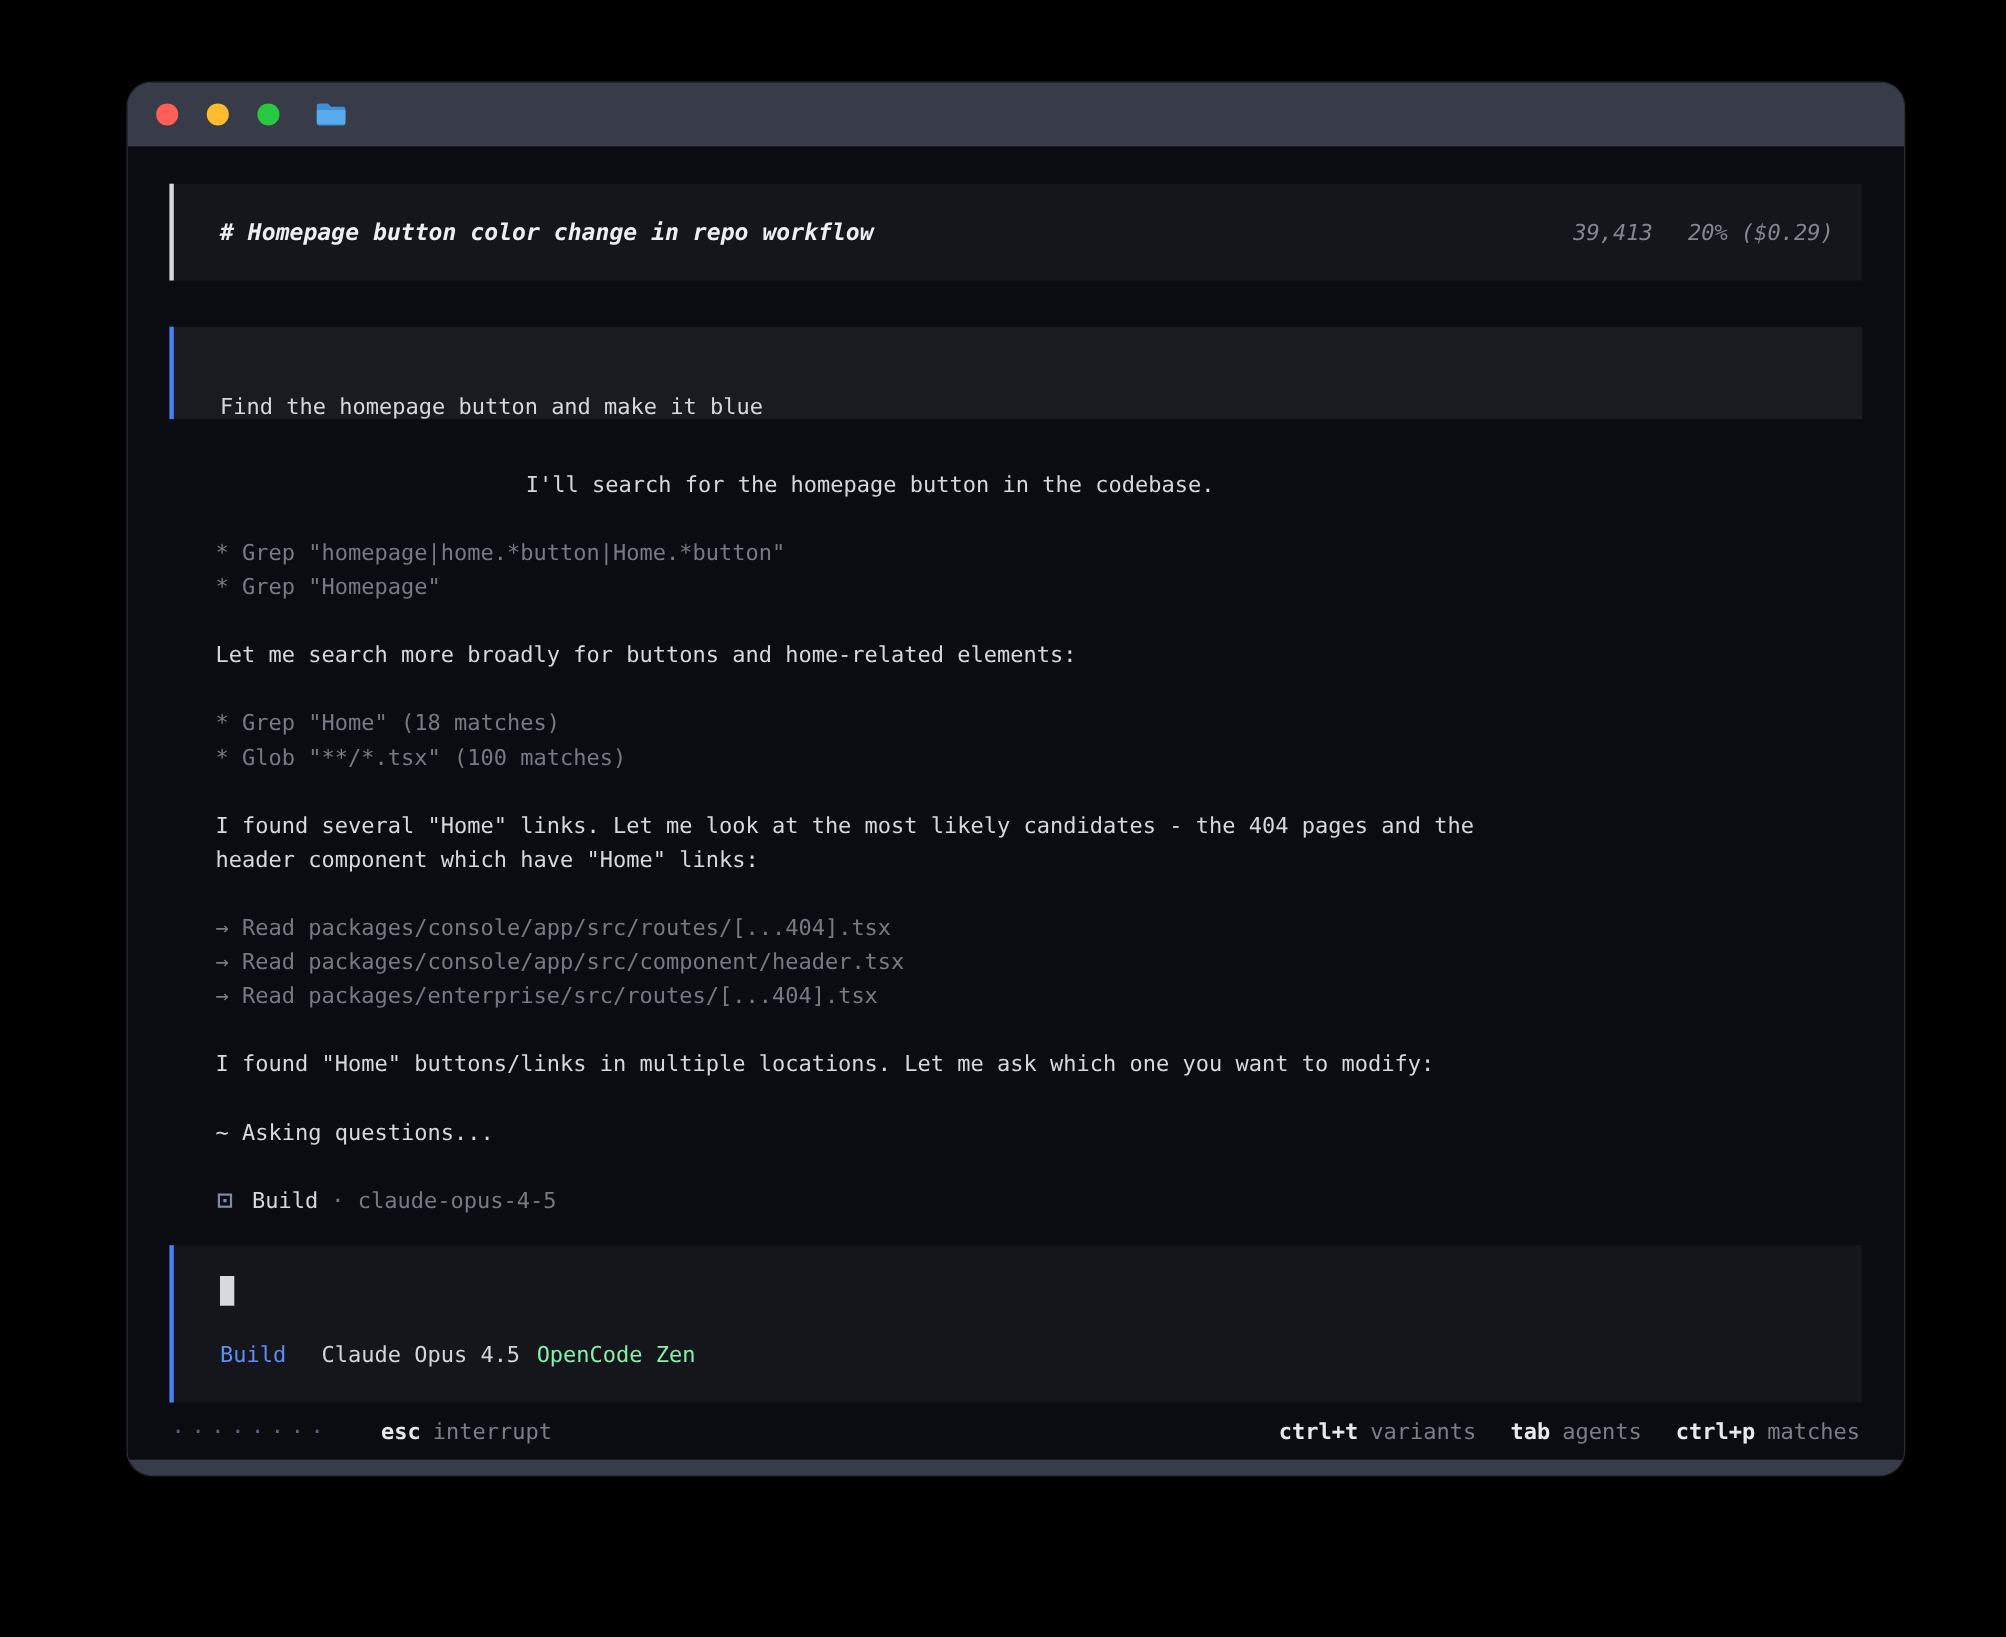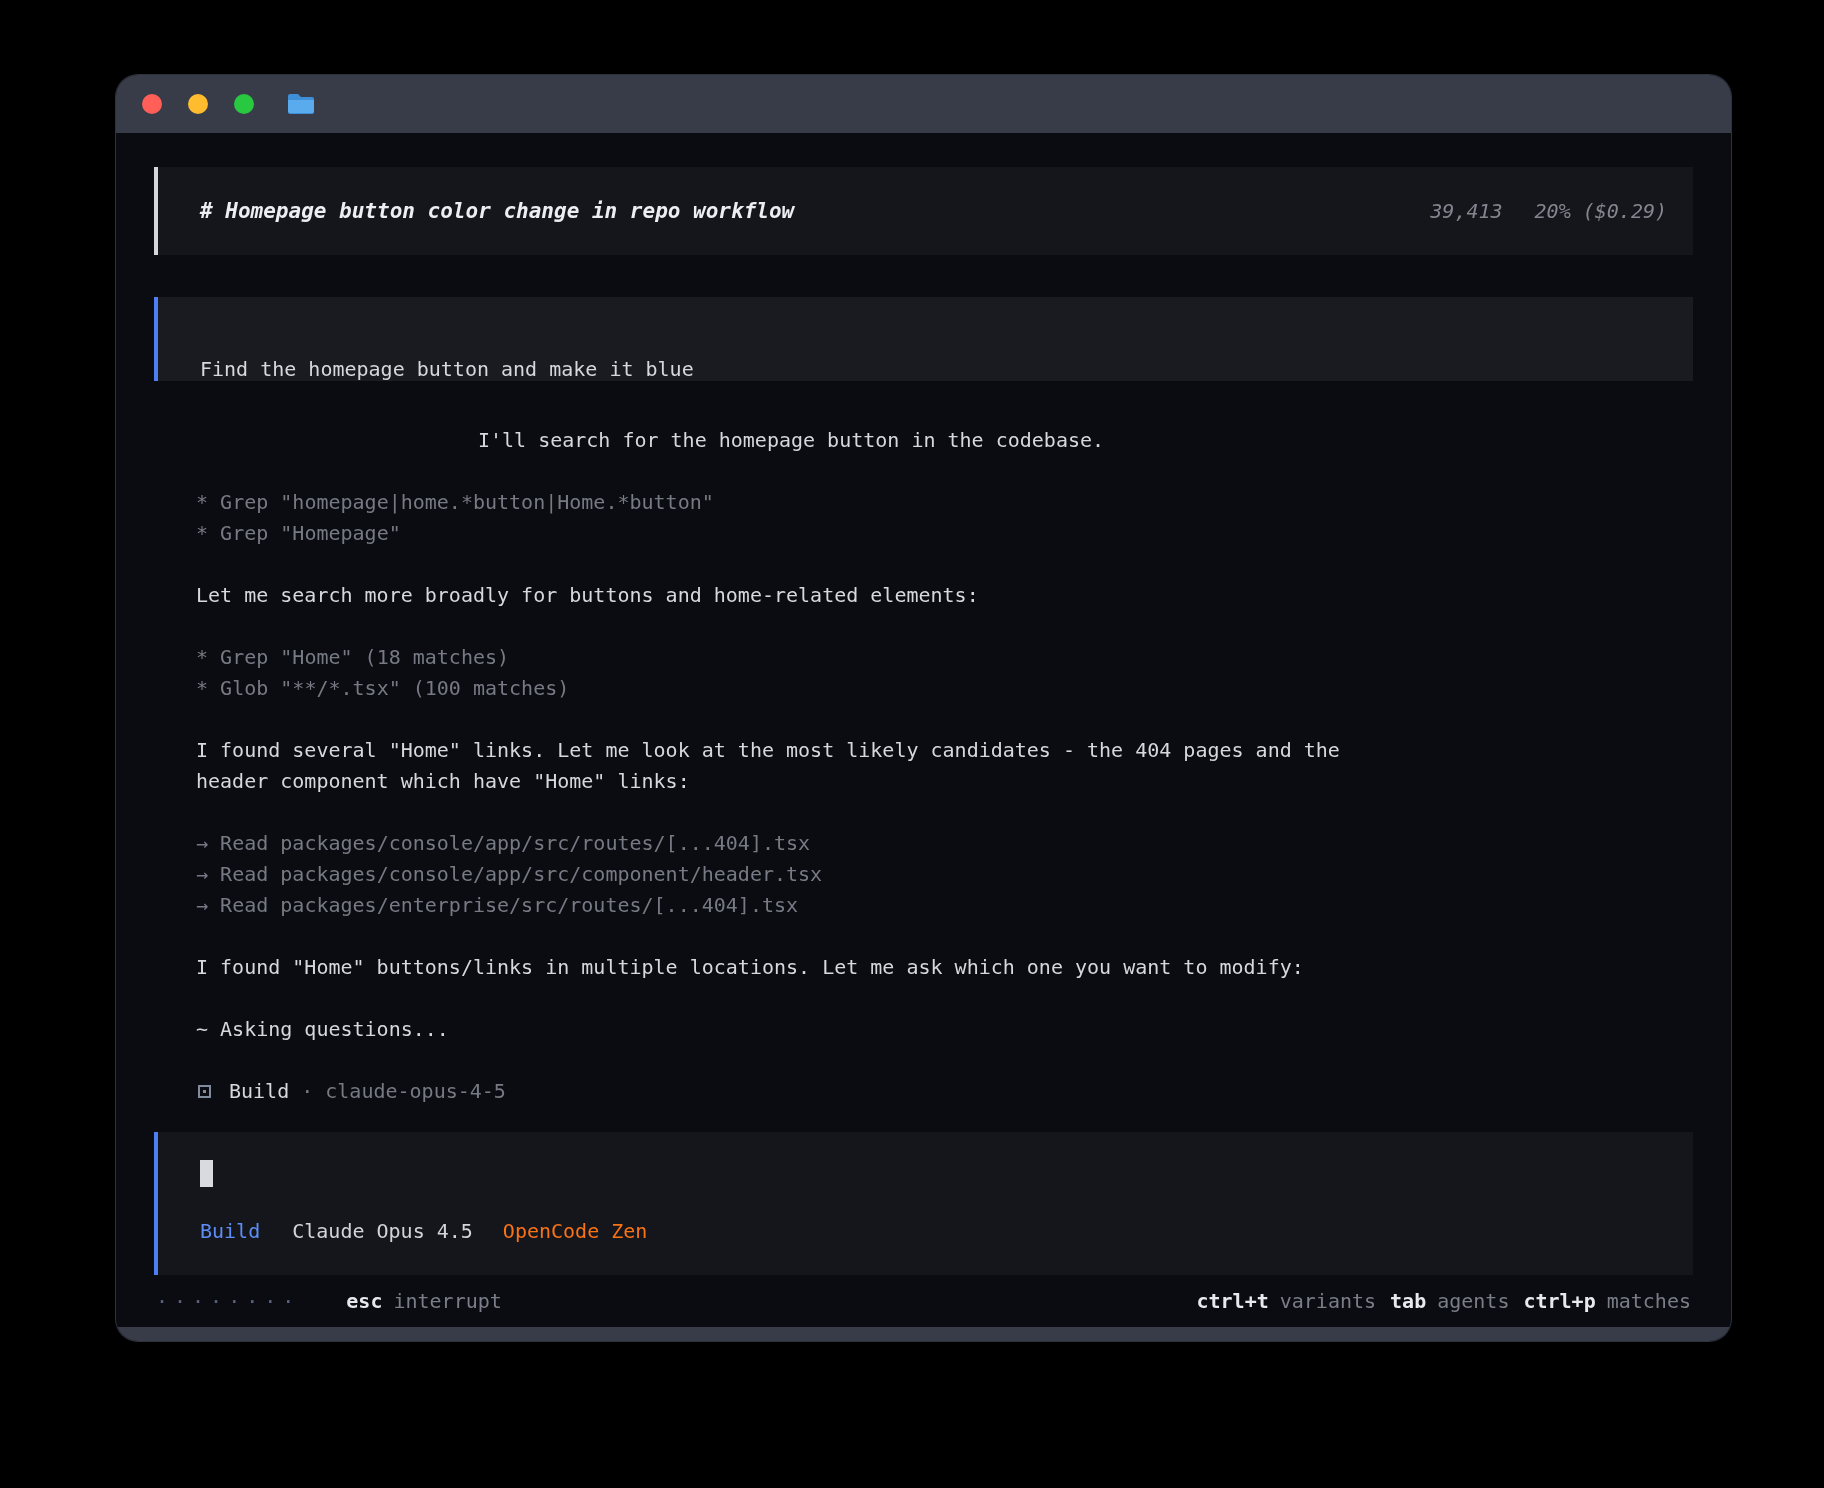--- a/index.html
+++ b/index.html
@@ -92,33 +92,33 @@
   .input-block {
     background: #15161c; border-left: 4px solid #4e7ef3;
     flex: 0 0 auto;
     padding: 28px 42px 32px 42px;
     cursor: text;
   }
   .cursor { display: inline-block; width: 13px; height: 27px; background: #d9dadf; vertical-align: middle; }
   .input-footer { margin-top: 32px; display: flex; align-items: baseline; font-size: 20px; }
   .input-agent { color: #5d8df5; }
   .input-model { color: #d3d5da; margin-left: 32px; }
-  .input-provider { color: #f97316; margin-left: 30px; }
+  .input-provider { color: #86efac; margin-left: 15px; }
   
   .statusbar {
     flex: 0 0 52px;
     display: flex; align-items: center; justify-content: space-between;
     padding: 0 40px;
     font-size: 20px;
   }
   .sb-left { display: flex; align-items: center; }
   .dots { color: #57637f; letter-spacing: 6px; margin-right: 46px; }
   .key { color: #e8e9ed; font-weight: bold; margin-right: 11px; }
   .hint-label { color: #7a7e88; }
-  .sb-right { display: flex; align-items: center; gap: 14px; }
+  .sb-right { display: flex; align-items: center; gap: 31px; }
   .shortcut { display: flex; align-items: baseline; }
   .bottom-strip { flex: 0 0 14px; background: #383c48; }
 </style>
 </head>
 <body>
 
 <div class="window">
 
   <div class="titlebar">
     <div class="lights">

